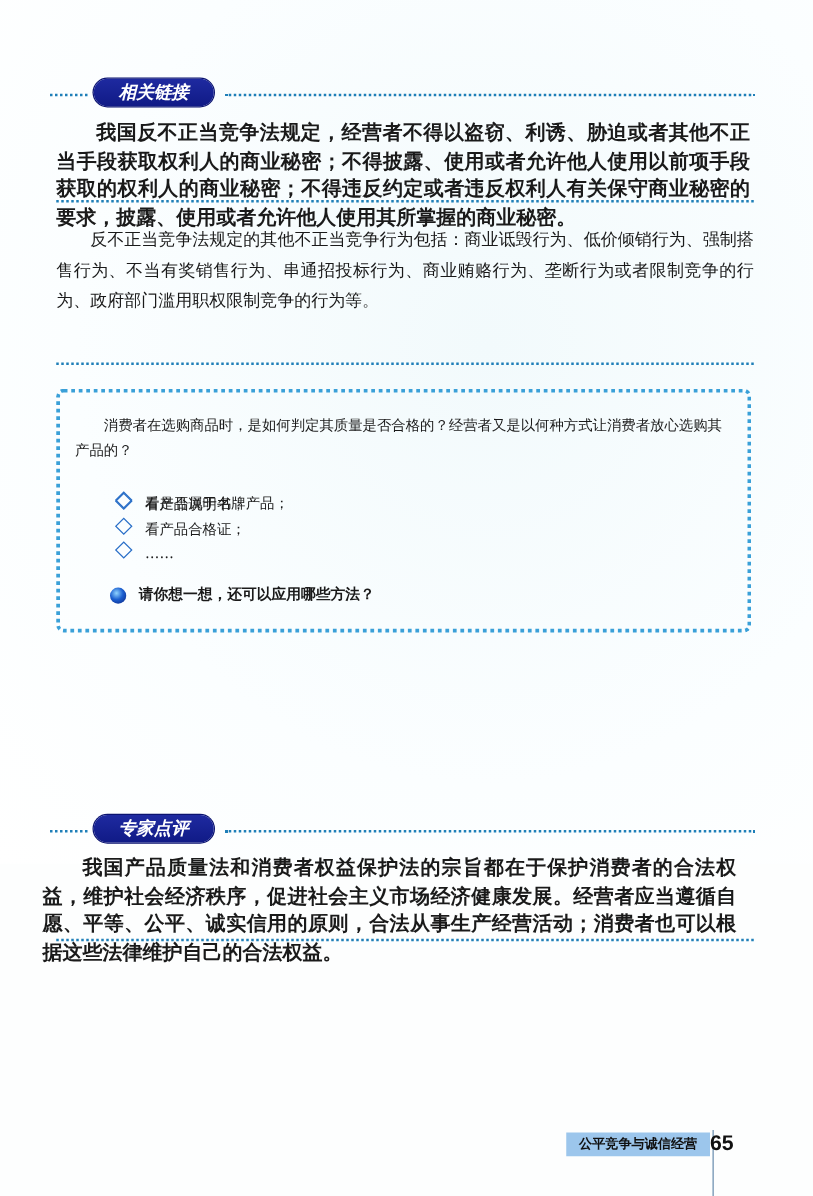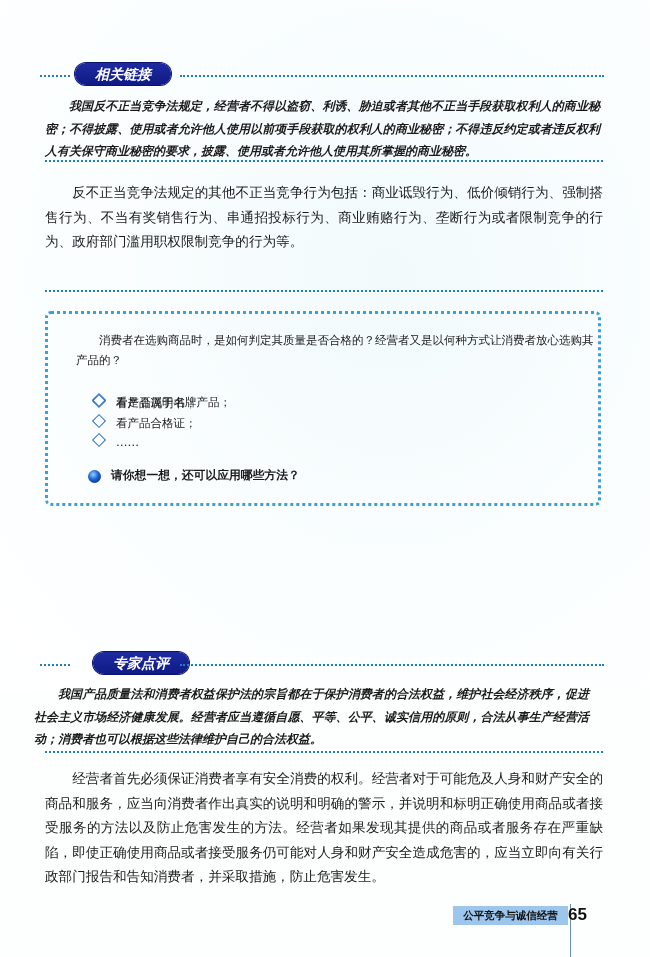--- a/index.html
+++ b/index.html
@@ -16,22 +16,22 @@
 
   .pill {
     position:absolute; height:22px; border-radius:11px;
     background: linear-gradient(#1e2aa0, #101a86);
     color:#ffffff; font-family:"DejaVu Sans", sans-serif; font-style:italic;
     font-size:14px; line-height:22px; text-align:center; font-weight:bold;
     box-shadow: 0 0 0 1px #0b1370;
   }
 
   .small-para {
-    position:absolute; font-size:12px; line-height:22.5px; font-weight:bold;
-    color:#1a1a1a; text-align:justify;font-style:italic;
+    position:absolute; font-size:16px; line-height:22.5px; font-weight:bold;
+    color:#1a1a1a; text-align:justify;
   }
   .para {
     position:absolute; font-size:13.6px; line-height:24.5px; color:#1a1a1a;
     text-align:justify;
   }
   .indent { text-indent:2em; }
 
   .section-title {
     position:absolute; left:61px; top:265px; font-family:"DejaVu Sans", sans-serif;
     font-weight:bold; font-size:15.5px; color:#1d3fb3;
@@ -75,45 +75,44 @@
 
   <div class="small-para indent" style="left:45px; top:95px; width:555px;">我国反不正当竞争法规定，经营者不得以盗窃、利诱、胁迫或者其他不正当手段获取权利人的商业秘密；不得披露、使用或者允许他人使用以前项手段获取的权利人的商业秘密；不得违反约定或者违反权利人有关保守商业秘密的要求，披露、使用或者允许他人使用其所掌握的商业秘密。</div>
 
   <div class="dots" style="left:45px; top:160px; width:558px;"></div>
 
   <div class="para indent" style="left:45px; top:180px; width:558px;">反不正当竞争法规定的其他不正当竞争行为包括：商业诋毁行为、低价倾销行为、强制搭售行为、不当有奖销售行为、串通招投标行为、商业贿赂行为、垄断行为或者限制竞争的行为、政府部门滥用职权限制竞争的行为等。</div>
 
   <div class="dots" style="left:45px; top:290px; width:558px;"></div>
 
   <div class="box"></div>
-  <div class="box-text indent" style="left:76px; top:330px; width:525px;">消费者在选购商品时，是如何判定其质量是否合格的？经营者又是以何种方式让消费者放心选购其产品的？</div>
+  <div class="box-text indent" style="left:60px; top:330px; width:525px;">消费者在选购商品时，是如何判定其质量是否合格的？经营者又是以何种方式让消费者放心选购其产品的？</div>
 
   <div class="bullet-item" style="top:373px;margin-top:43px;">
     <span class="diamond"></span><span>看产品合格证；</span>
   </div>
   <div class="bullet-item" style="top:395px;">
     <span class="diamond"></span><span>看是否属于名牌产品；</span>
   </div>
   <div class="bullet-item" style="top:396px;">
     <span class="diamond"></span><span>看产品说明书；</span>
   </div>
   <div class="bullet-item" style="top:435px;">
     <span class="diamond"></span><span>……</span>
   </div>
 
   <div class="globe"></div>
   <div class="think">请你想一想，还可以应用哪些方法？</div>
 
 
   <div class="dots" style="left:40px; top:664px; width:30px;"></div>
-  <div class="pill" style="left:93px; top:652px; width:96px;">专家点评</div>
+  <div class="pill" style="left:75px; top:652px; width:96px;">专家点评</div>
   <div class="dots" style="left:180px; top:664px; width:424px;"></div>
 
   <div class="small-para indent" style="left:34px; top:683px; width:555px;">我国产品质量法和消费者权益保护法的宗旨都在于保护消费者的合法权益，维护社会经济秩序，促进社会主义市场经济健康发展。经营者应当遵循自愿、平等、公平、诚实信用的原则，合法从事生产经营活动；消费者也可以根据这些法律维护自己的合法权益。</div>
 
   <div class="dots" style="left:45px; top:751px; width:558px;"></div>
 
-  <div class="para indent" style="left:45px; top:766px; width:558px;">经营者首先必须保证消费者享有安全消费的权利。经营者对于可能危及人身和财产安全的商品和服务，应当向消费者作出真实的说明和明确的警示，并说明和标明正确使用商品或者接受服务的方法以及防止危害发生的方法。经营者如果发现其提供的商品或者服务存在严重缺陷，即使正确使用商品或者接受服务仍可能对人身和财产安全造成危害的，应当立即向有关行政部门报告和告知消费者，并采取措施，防止危害发生。</div>
 
   <div class="footer-tab">公平竞争与诚信经营</div>
   <div class="footer-line"></div>
   <div class="page-num">65</div>
 </div>
 
 </body></html>

